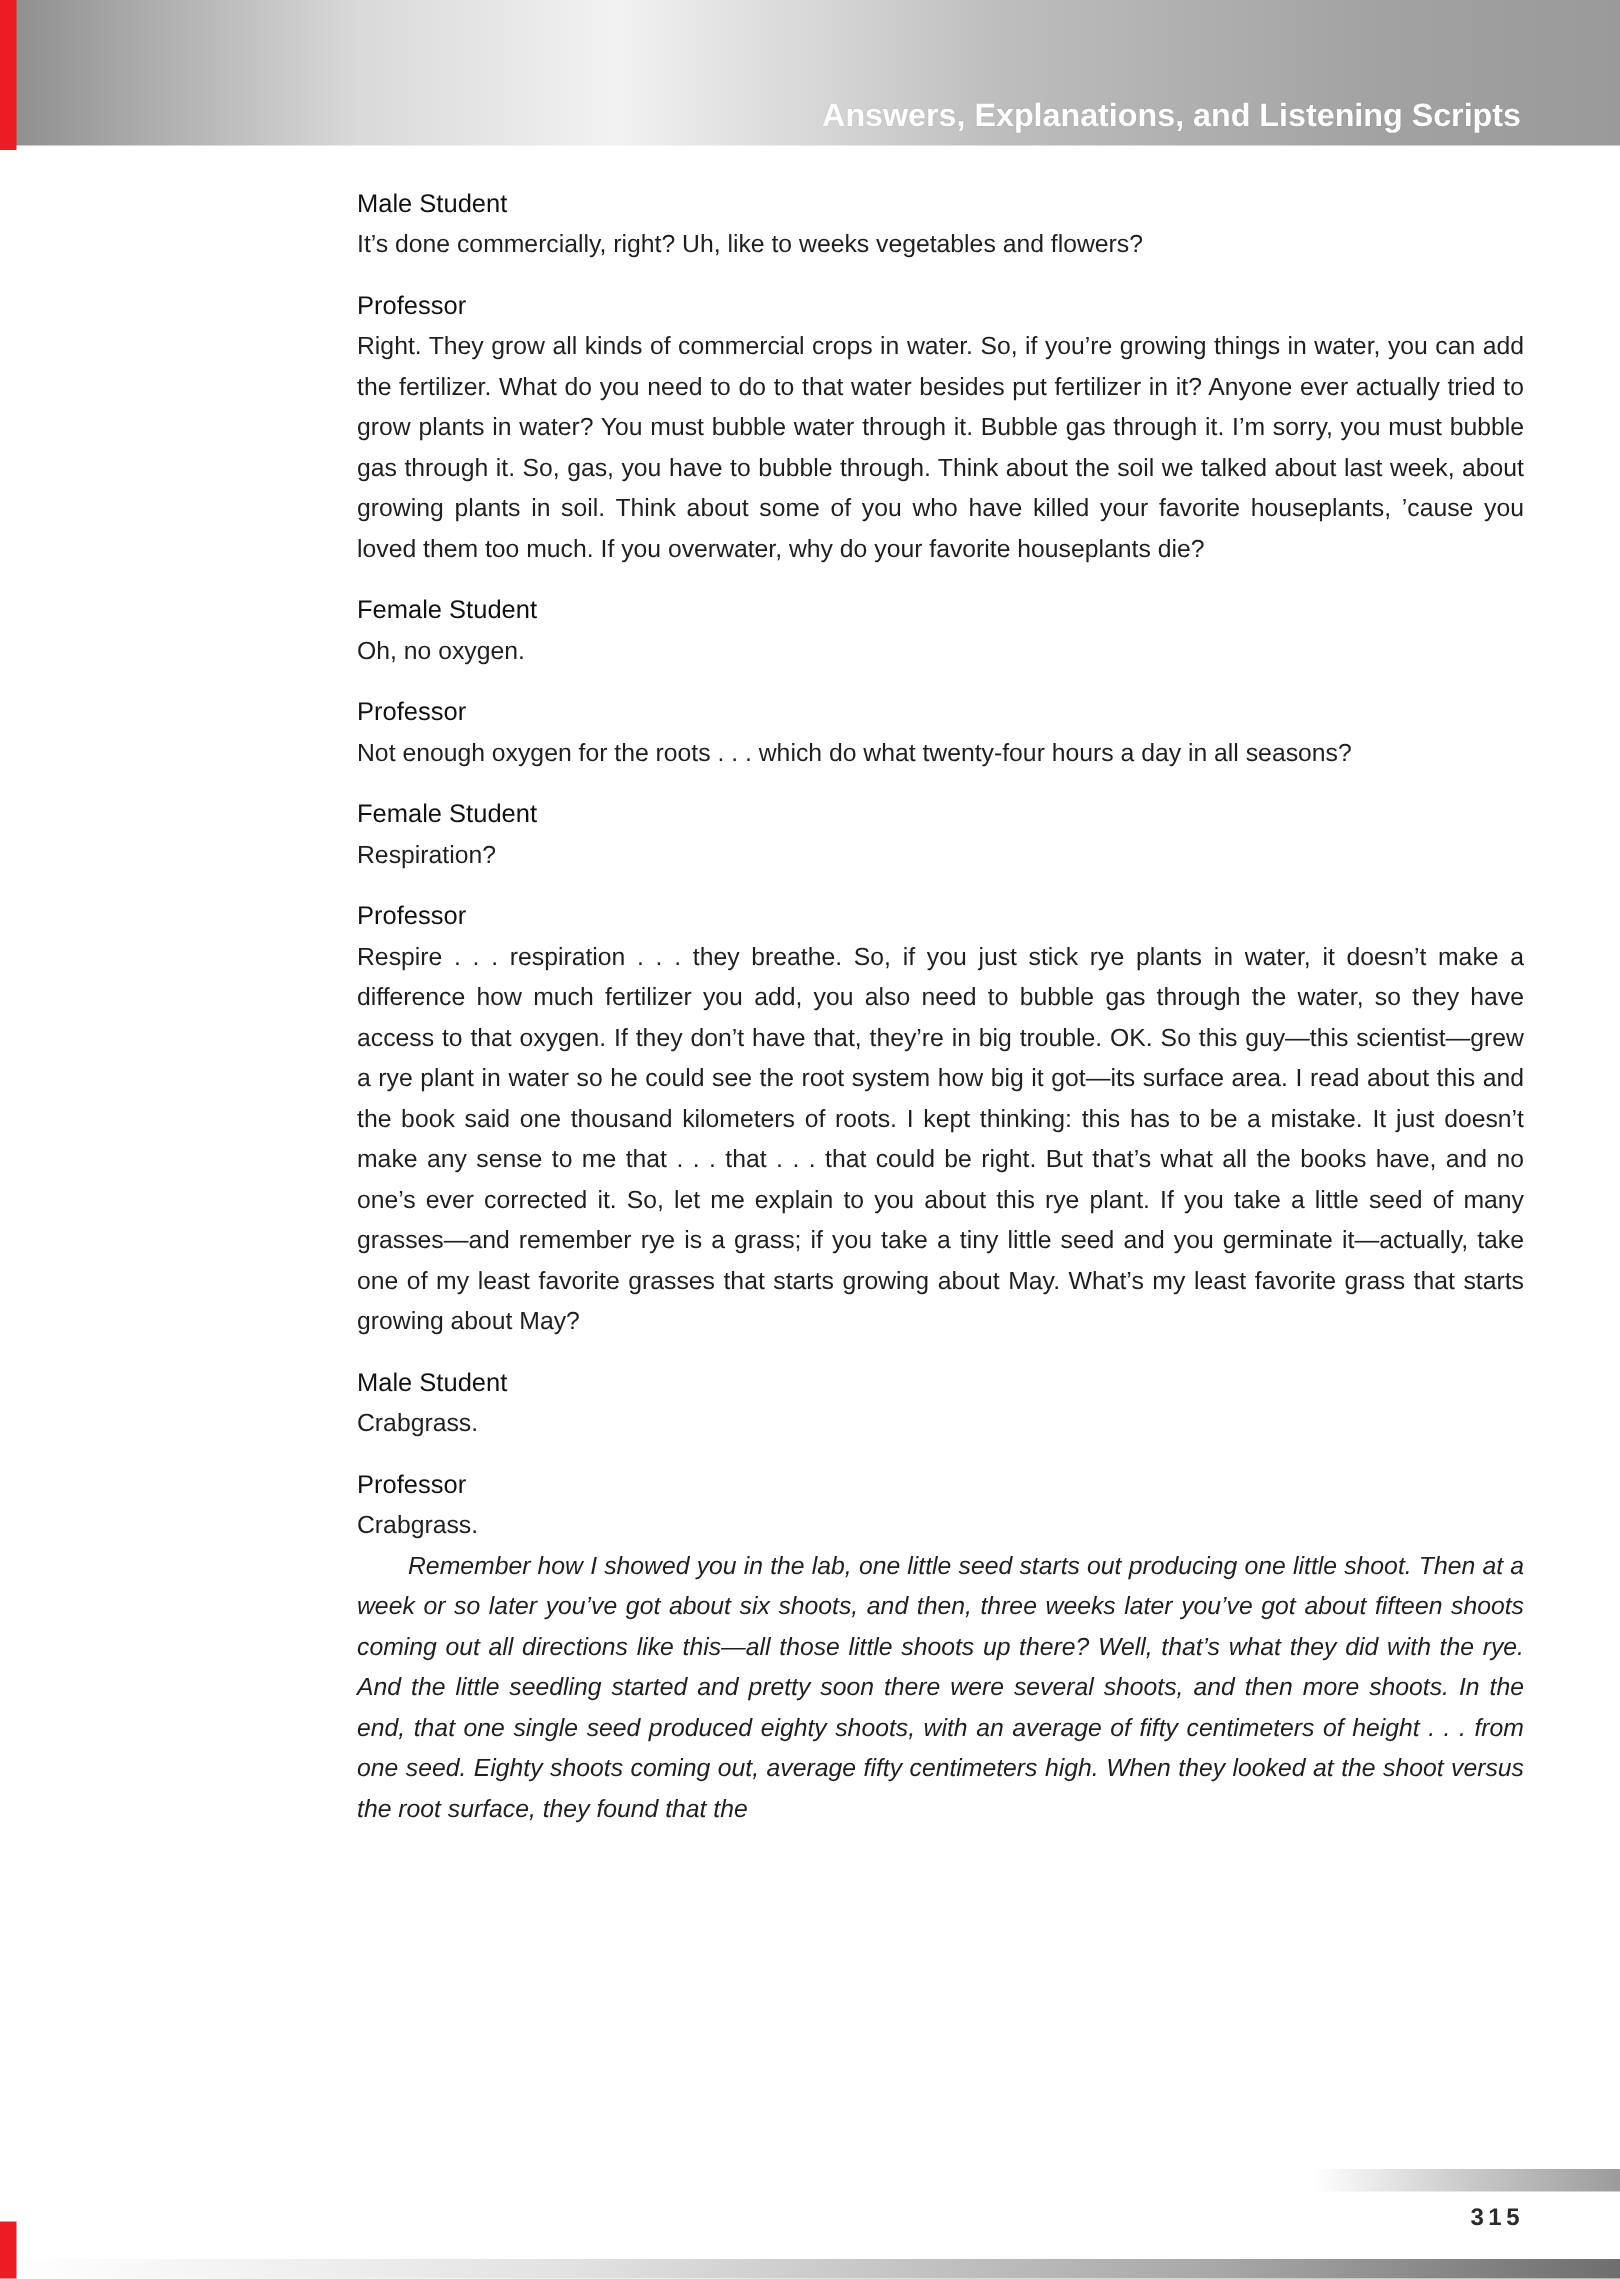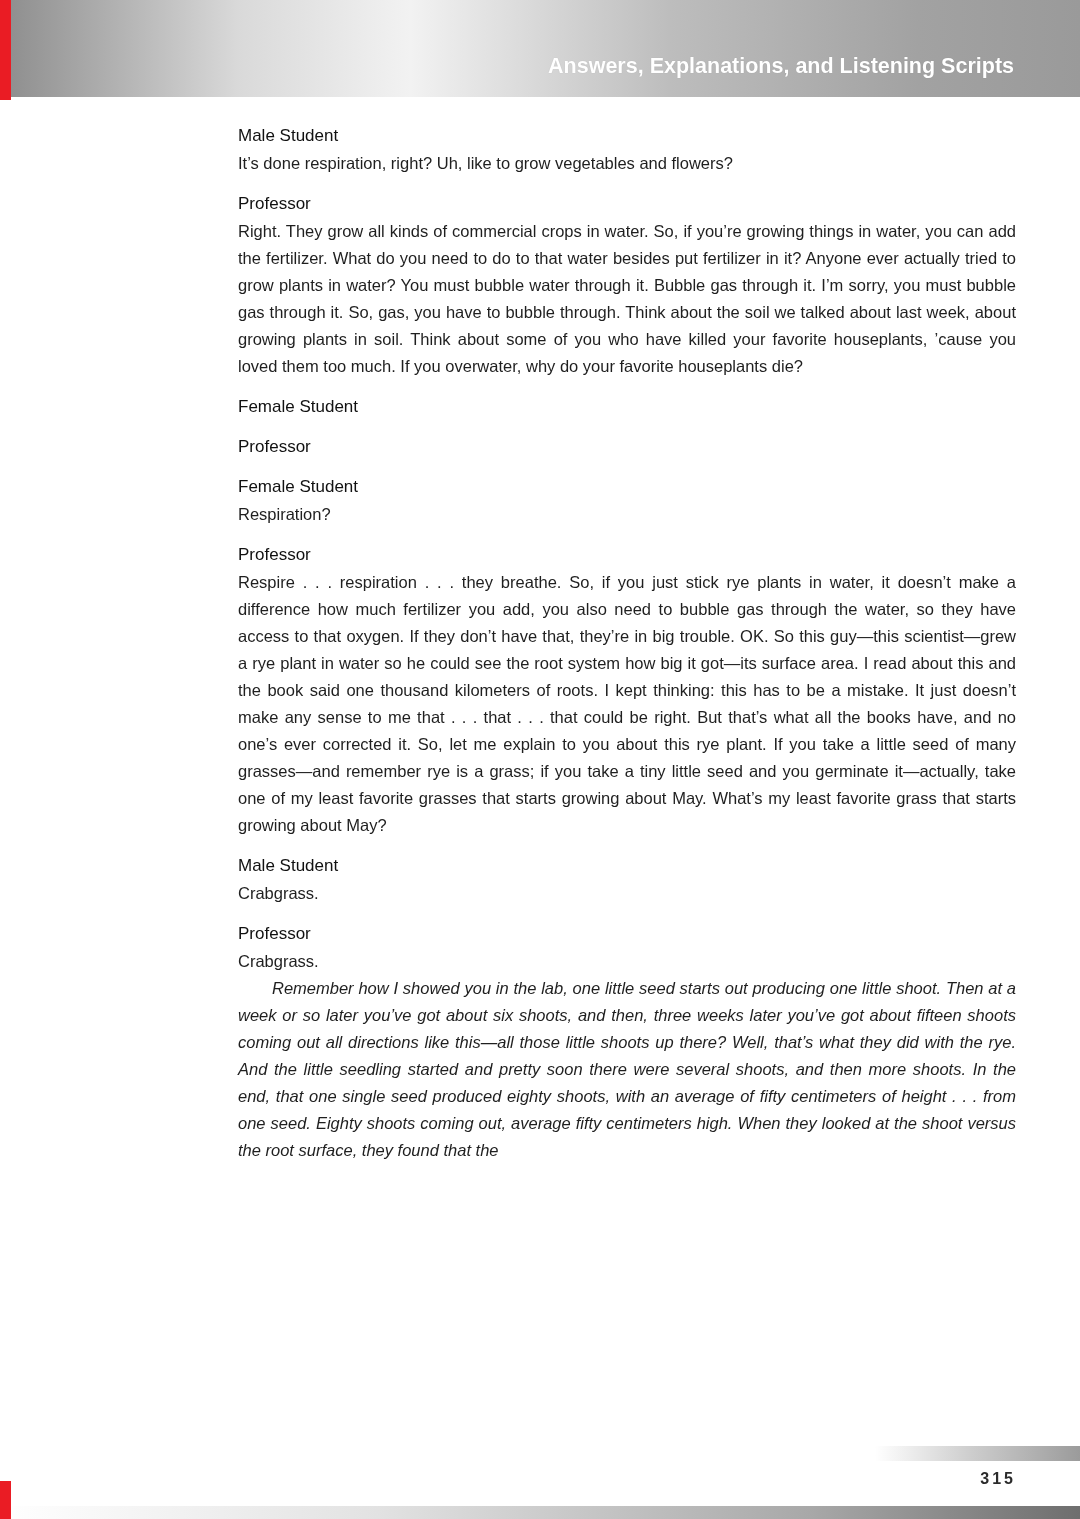--- a/index.html
+++ b/index.html
@@ -13,21 +13,21 @@
   }
 
   
   .header-band {
     position: absolute; top: 0; left: 0; right: 0; height: 97px;
     background: linear-gradient(90deg, #8c8c8c 0%, #d9d9d9 22%, #f2f2f2 38%, #bdbdbd 62%, #a2a2a2 85%, var(--header-gray, #9a9a9a) 100%);
     display: flex; align-items: flex-end; justify-content: flex-end;
   }
   .header-title {
     font-weight: 700; font-size: 21.5px; color: #ffffff;
-    padding: 0 66px 18px 0;
+    padding: 0 66px 7px 0;
     text-shadow: 0 0 1px rgba(0,0,0,.15);
   }
 
   
   .red-stripe-top {
     position: absolute; top: 0; left: 0; width: 11px; height: 100px;
     background: var(--accent-red, #ea1c24); z-index: 5;
   }
   .red-stripe-bottom {
     position: absolute; bottom: 0; left: 0; width: 11px; height: 38px;
@@ -70,31 +70,33 @@
 <body>
 
 <div class="header-band">
   <div class="header-title">Answers, Explanations, and Listening Scripts</div>
 </div>
 <div class="red-stripe-top"></div>
 
 <div class="content">
     <section class="speech">
       <h3 class="speaker">Male Student</h3>
-      <p class="speech-text">It’s done respiration, right? Uh, like to grow vegetables and flowers?</p>
+      <p class="speech-text">It’s done commercially, right? Uh, like to weeks vegetables and flowers?</p>
     </section>
     <section class="speech">
       <h3 class="speaker">Professor</h3>
       <p class="speech-text">Right. They grow all kinds of commercial crops in water. So, if you’re growing things in water, you can add the fertilizer. What do you need to do to that water besides put fertilizer in it? Anyone ever actually tried to grow plants in water? You must bubble water through it. Bubble gas through it. I’m sorry, you must bubble gas through it. So, gas, you have to bubble through. Think about the soil we talked about last week, about growing plants in soil. Think about some of you who have killed your favorite houseplants, ’cause you loved them too much. If you overwater, why do your favorite houseplants die?</p>
     </section>
     <section class="speech">
       <h3 class="speaker">Female Student</h3>
+      <p class="speech-text">Oh, no oxygen.</p>
     </section>
     <section class="speech">
       <h3 class="speaker">Professor</h3>
+      <p class="speech-text">Not enough oxygen for the roots . . . which do what twenty-four hours a day in all seasons?</p>
     </section>
     <section class="speech">
       <h3 class="speaker">Female Student</h3>
       <p class="speech-text">Respiration?</p>
     </section>
     <section class="speech">
       <h3 class="speaker">Professor</h3>
       <p class="speech-text">Respire . . . respiration . . . they breathe. So, if you just stick rye plants in water, it doesn’t make a difference how much fertilizer you add, you also need to bubble gas through the water, so they have access to that oxygen. If they don’t have that, they’re in big trouble. OK. So this guy—this scientist—grew a rye plant in water so he could see the root system how big it got—its surface area. I read about this and the book said one thousand kilometers of roots. I kept thinking: this has to be a mistake. It just doesn’t make any sense to me that . . . that . . . that could be right. But that’s what all the books have, and no one’s ever corrected it. So, let me explain to you about this rye plant. If you take a little seed of many grasses—and remember rye is a grass; if you take a tiny little seed and you germinate it—actually, take one of my least favorite grasses that starts growing about May. What’s my least favorite grass that starts growing about May?</p>
     </section>
     <section class="speech">

